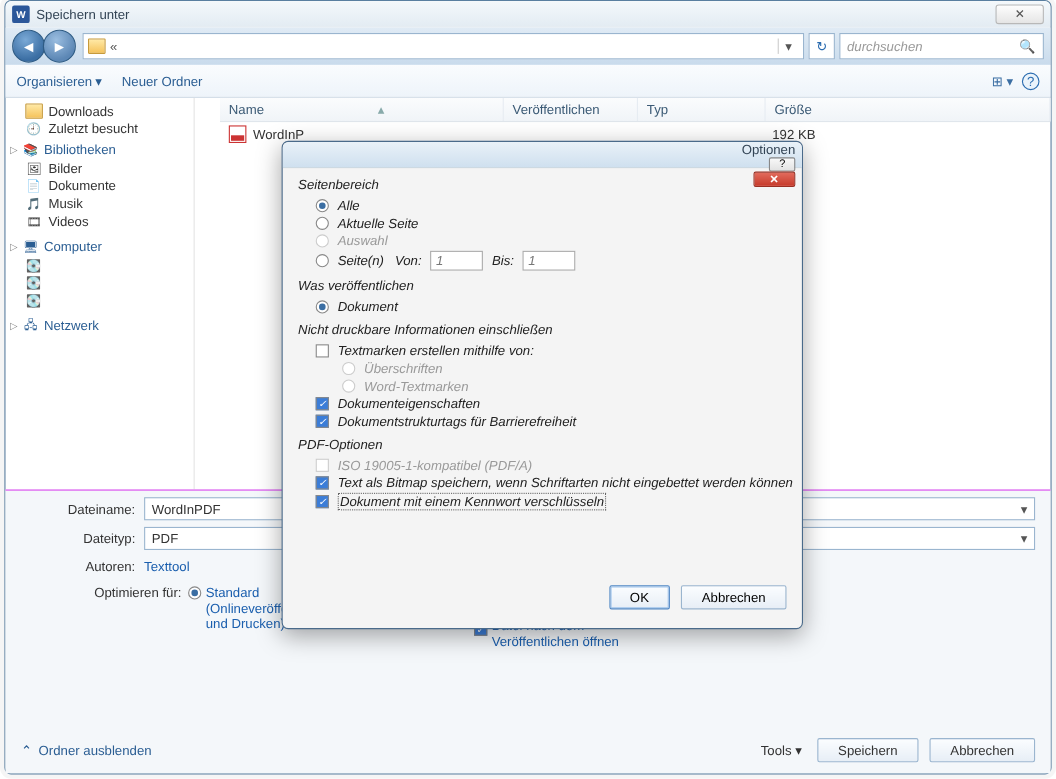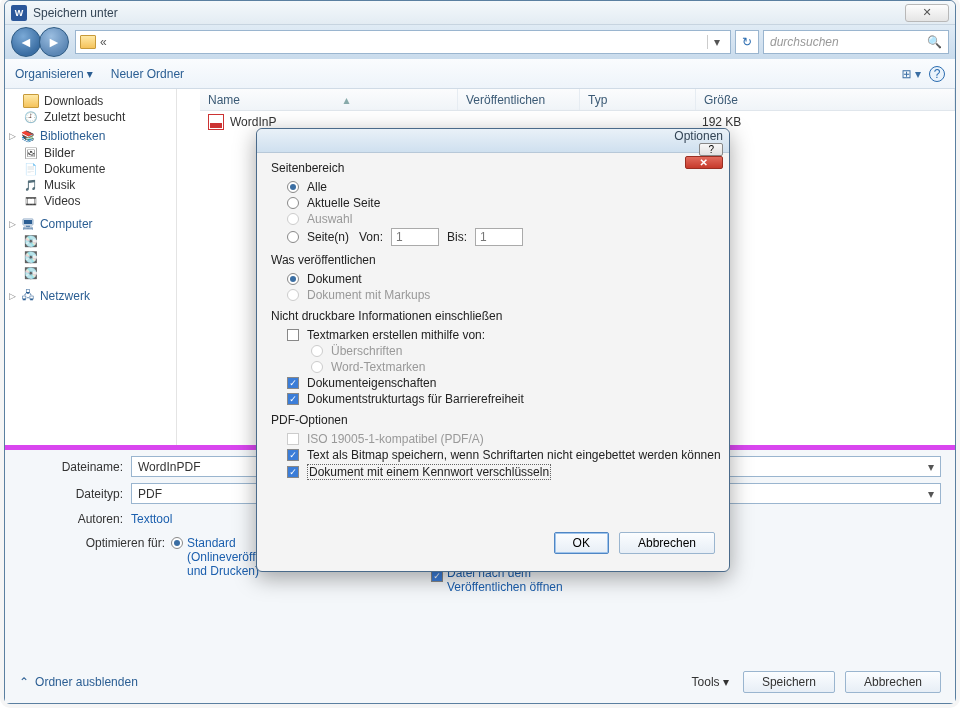--- a/index.html
+++ b/index.html
@@ -42,42 +42,42 @@
 .icn { width:16px; height:14px; display:inline-flex; align-items:center; justify-content:center; font-size:11px;}
 .fld-ico{background:linear-gradient(#ffe9a6,#f5c35b); border:1px solid #c79a3a; border-radius:1px;}
 .content { flex:1; position:relative;}
 .colhdr { height:22px; display:flex; background:linear-gradient(#fbfcfd,#f0f4f8); border-bottom:1px solid #e0e6ec; color:#3b5a75;}
 .colhdr > div { padding:3px 8px; border-right:1px solid #e6ecf2; display:flex; align-items:center; gap:4px;}
 .row { display:flex; align-items:center; padding:3px 8px; color:#333;}
 .pdf-ico { width:16px; height:16px; display:inline-block; background:#fff; border:1px solid #c33; position:relative; margin-right:6px;}
 .pdf-ico:before{content:"";position:absolute;bottom:1px;left:1px;right:1px;height:5px;background:#c33;}
 
 
-.form { height:258px; border-top:5px solid #d946ef; background:#f4f7fa; padding:6px 14px; position:relative; color:#333;}
+.form { height:258px; border-top:1px solid #d946ef; background:#f4f7fa; padding:6px 14px; position:relative; color:#333;}
 .form-row { display:flex; align-items:center; margin-bottom:6px;}
 .form-row .lbl { width:112px; text-align:right; padding-right:8px; color:#333;}
 .combo { flex:1; height:21px; background:#fff; border:1px solid #9ab5cf; padding:0 6px; display:flex; align-items:center;}
 .combo .drop { margin-left:auto; color:#555; cursor:pointer;}
 .link { color:#1b5fae; cursor:pointer;}
 .radio { width:12px; height:12px; border:1px solid #888; border-radius:50%; display:inline-block; margin-right:4px; vertical-align:-2px; background:#fff;}
 .radio.on:before{content:"";display:block;width:6px;height:6px;background:#3b6ea3;border-radius:50%;margin:2px;}
 .chk { width:12px; height:12px; border:1px solid #888; display:inline-block; margin-right:4px; vertical-align:-2px; background:#fff;}
 .chk.on{background:#3b7dd8;color:#fff;text-align:center;line-height:10px;font-size:9px;}
 .chk.on:before{content:"✓";}
 .btn { height:22px; padding:0 18px; border:1px solid #9ab5cf; background:linear-gradient(#fbfdff,#e7eef6); border-radius:2px; cursor:pointer; display:inline-flex; align-items:center;}
 .form .actions { position:absolute; bottom:10px; right:14px; display:flex; gap:10px; align-items:center;}
 .form .hide { position:absolute; bottom:14px; left:14px; display:flex; align-items:center; gap:6px; color:#2b5e93; cursor:pointer;}
 
 
 .modal { position:absolute; left:256px; top:128px; width:474px; height:444px; background:#f4f4f4; border:1px solid #4a6a8a; border-radius:6px; box-shadow:0 6px 22px rgba(0,0,0,0.35);}
 .mtitle { height:24px; background:linear-gradient(#e9f1f8,#cfe0ef); border-bottom:1px solid #b7c8d8; border-radius:6px 6px 0 0; display:flex; align-items:flex-end; padding:0 6px;flex-direction:column;}
 .mtitle .t { flex:1; color:#345;}
 .mtitle .mbtn { height:16px; border:1px solid #888; border-radius:2px; background:linear-gradient(#f8f8f8,#e2e2e2); padding:0 8px; font-size:10px; display:flex; align-items:center; cursor:pointer; margin-left:4px;}
 .mtitle .mbtn.close { background:linear-gradient(#e26b5d,#c63a2b); color:#fff; border-color:#9a2e22; font-weight:bold; padding:0 14px;}
-.mbody { padding:8px 6px 44px 14px; color:#222;}
+.mbody { padding:8px 6px 44px 14px; color:#222;font-style:italic;}
 .mgroup { margin-bottom:6px;}
 .mgroup > .ghdr { margin-bottom:4px;}
 .opt { display:flex; align-items:center; gap:4px; padding:1px 0 1px 16px;}
 .opt.disabled { color:#999;}
 .spin { width:48px; height:18px; border:1px solid #aaa; background:#fff; display:inline-flex; align-items:center; padding:0 4px; color:#777; margin:0 4px;}
 .mactions { position:absolute; bottom:17px; right:14px; display:flex; gap:10px;}
 .mactions .btn.ok { border-color:#4f86c4; box-shadow:0 0 0 1px #9fc4ec inset;}
 </style>
 </head>
 <body>
@@ -267,24 +267,20 @@
         <span>Bis:</span>
         <span class="spin">1</span>
       </div>
     </div>
     <div class="mgroup">
       <div class="ghdr">Was veröffentlichen</div>
       <div class="opt">
           <span class="radio on"></span>
           <span>Dokument</span>
         </div>
-      <div class="opt disabled">
-          <span class="radio" style="border-color:#ccc;"></span>
-          <span>Dokument mit Markups</span>
-        </div>
     </div>
     <div class="mgroup">
       <div class="ghdr">Nicht druckbare Informationen einschließen</div>
       <div class="opt">
           <span class="chk"></span>
           <span>Textmarken erstellen mithilfe von:</span>
         </div>
       <div class="opt disabled" style="padding-left:40px;">
           <span class="radio" style="border-color:#ccc;"></span>
           <span>Überschriften</span>

